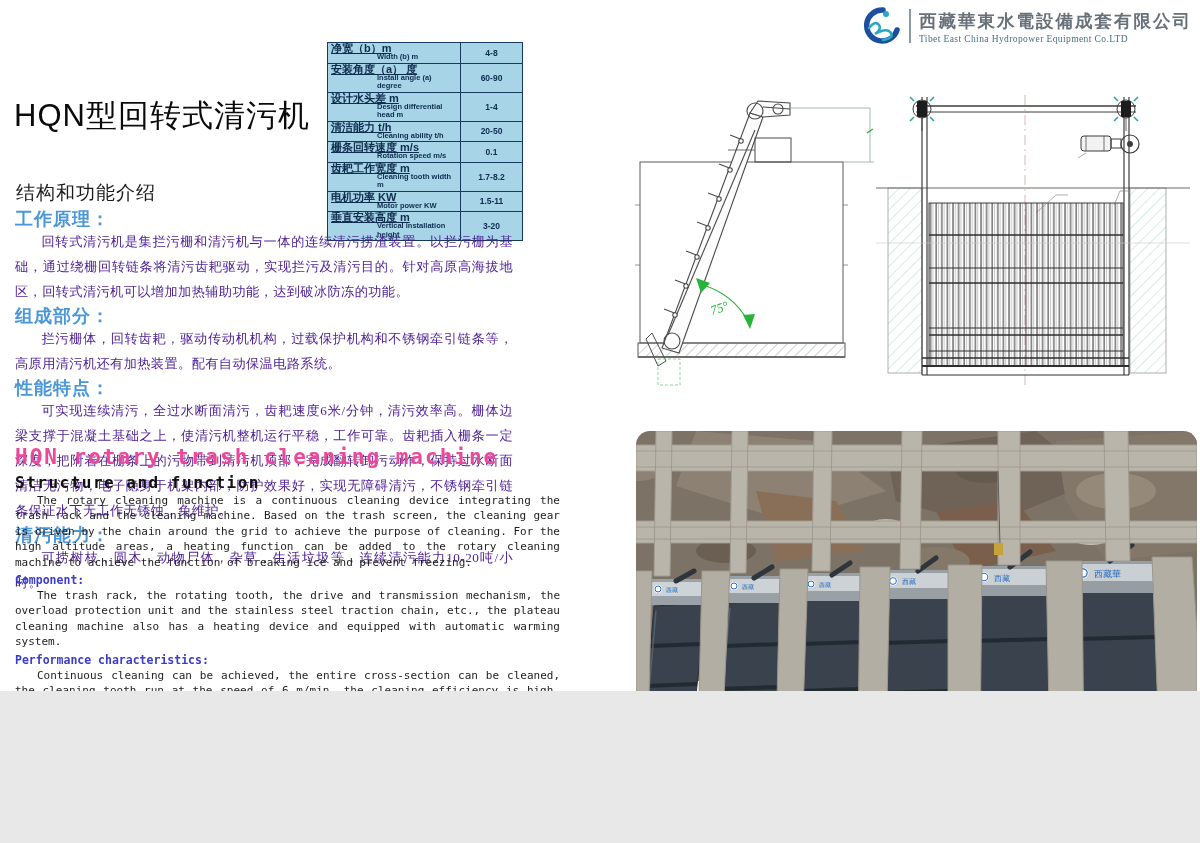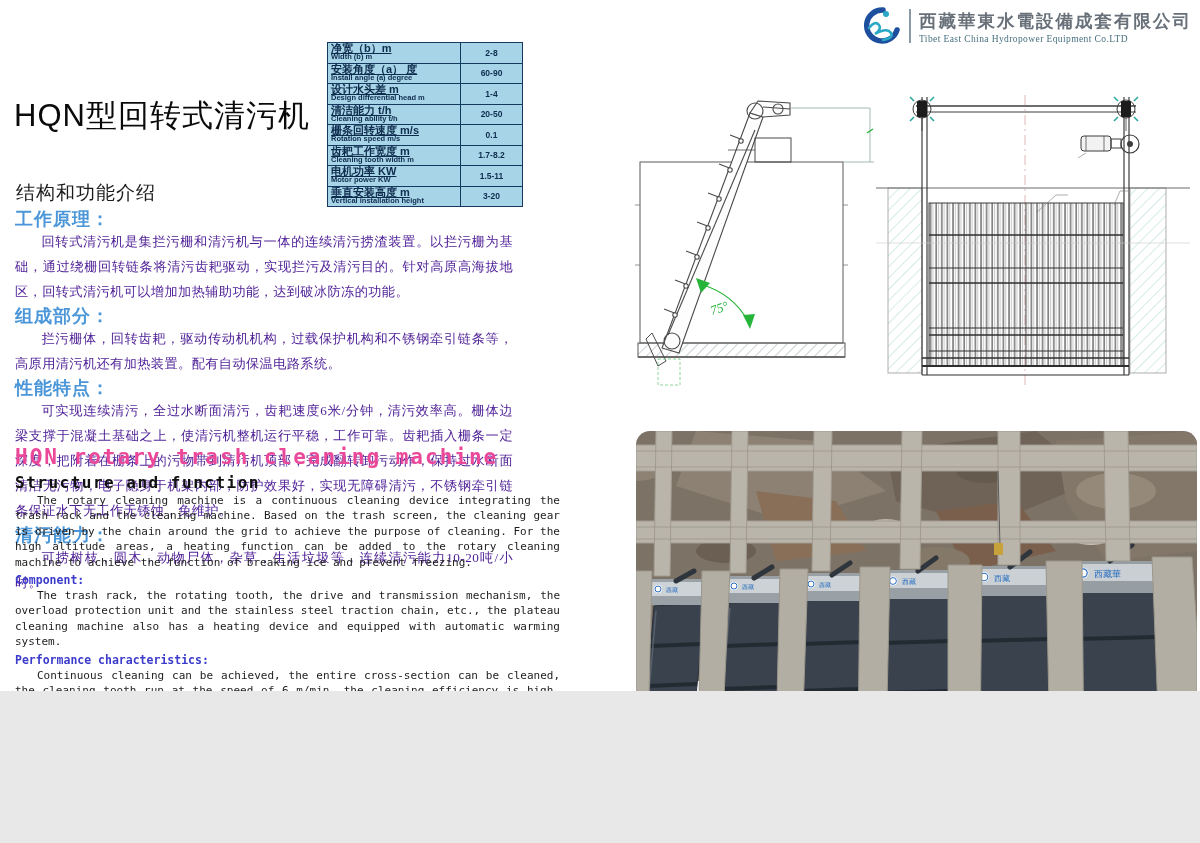--- a/index.html
+++ b/index.html
@@ -25,21 +25,21 @@
 
   
   .spec-table {
     position:absolute; left:327px; top:42px; width:196px;
     border-collapse:collapse; background:#a7d4e6;
   }
   .spec-table td {
     border:1.4px solid #16395f; vertical-align:middle; padding:1px 3px;
   }
   .spec-cn { font-size:11px; font-weight:bold; color:#0e2c4e; line-height:9px;text-decoration:underline; }
-  .spec-en { font-size:7.5px; font-weight:bold; color:#0e2c4e; line-height:8.5px; }
+  .spec-en { font-size:7.5px; font-weight:bold; color:#0e2c4e; line-height:8.5px;margin-left:46px; }
   .spec-val {
     width:62px; text-align:center; font-size:8.5px; font-weight:bold; color:#0e2c4e;
   }
 
   
   .cn-title {
     position:absolute; left:14px; top:95px; font-family:Liberation Sans, sans-serif;
     font-size:31px; color:#0a0a0a; letter-spacing:1px;
   }
   .cn-subtitle {
@@ -103,21 +103,21 @@
     </div>
   </div>
 
   <table class="spec-table">
     <tbody>
       <tr>
         <td>
             <div class="spec-cn">净宽（b）m</div>
             <div class="spec-en">Width (b) m</div>
           </td>
-        <td class="spec-val">2-8</td>
+        <td class="spec-val">4-8</td>
       </tr>
       <tr>
         <td>
             <div class="spec-cn">安装角度（a） 度</div>
             <div class="spec-en">Install angle (a) degree</div>
           </td>
         <td class="spec-val">60-90</td>
       </tr>
       <tr>
         <td>

